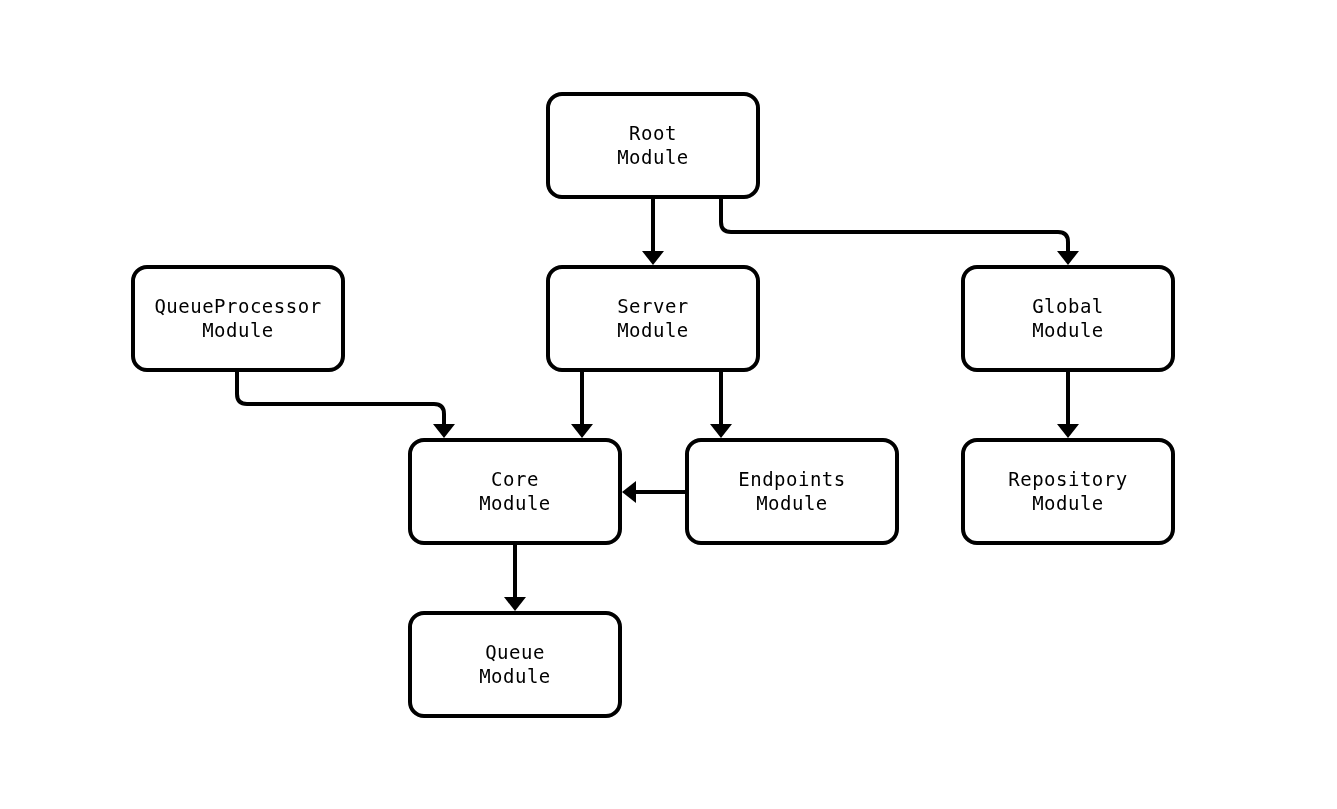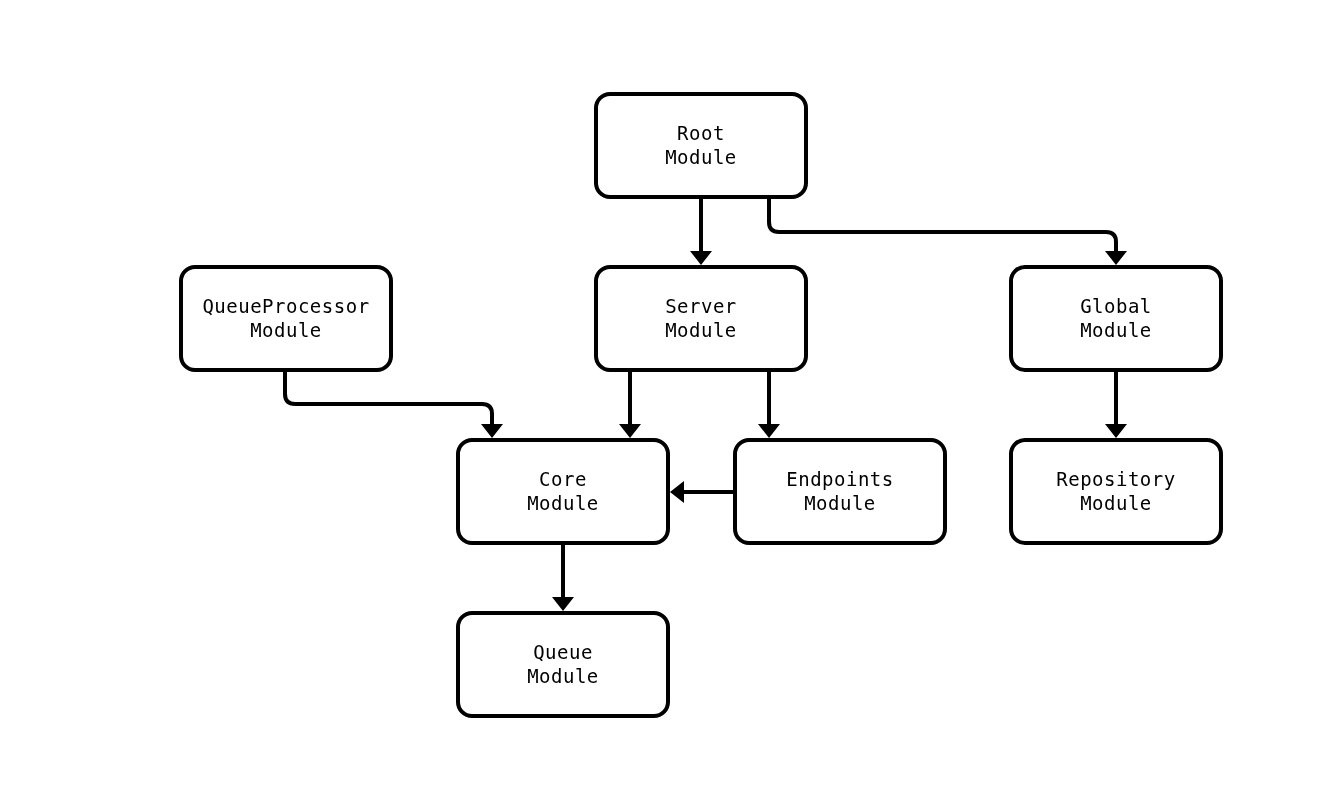--- a/index.html
+++ b/index.html
@@ -12,21 +12,20 @@
     width: 1337px;
     height: 809px;
     overflow: hidden;
     font-family: "DejaVu Sans Mono", "Liberation Mono", monospace;
   }
   #diagram-root {
     position: relative;
     width: 1069px;
     height: 809px;
     background: #ffffff;
-    padding-left: 48px;
   }
   svg.diagram-canvas {
     display: block;
     width: 1337px;
     height: 809px;
   }
   .node-box {
     fill: #ffffff;
     stroke: #000000;
     stroke-width: 4;

